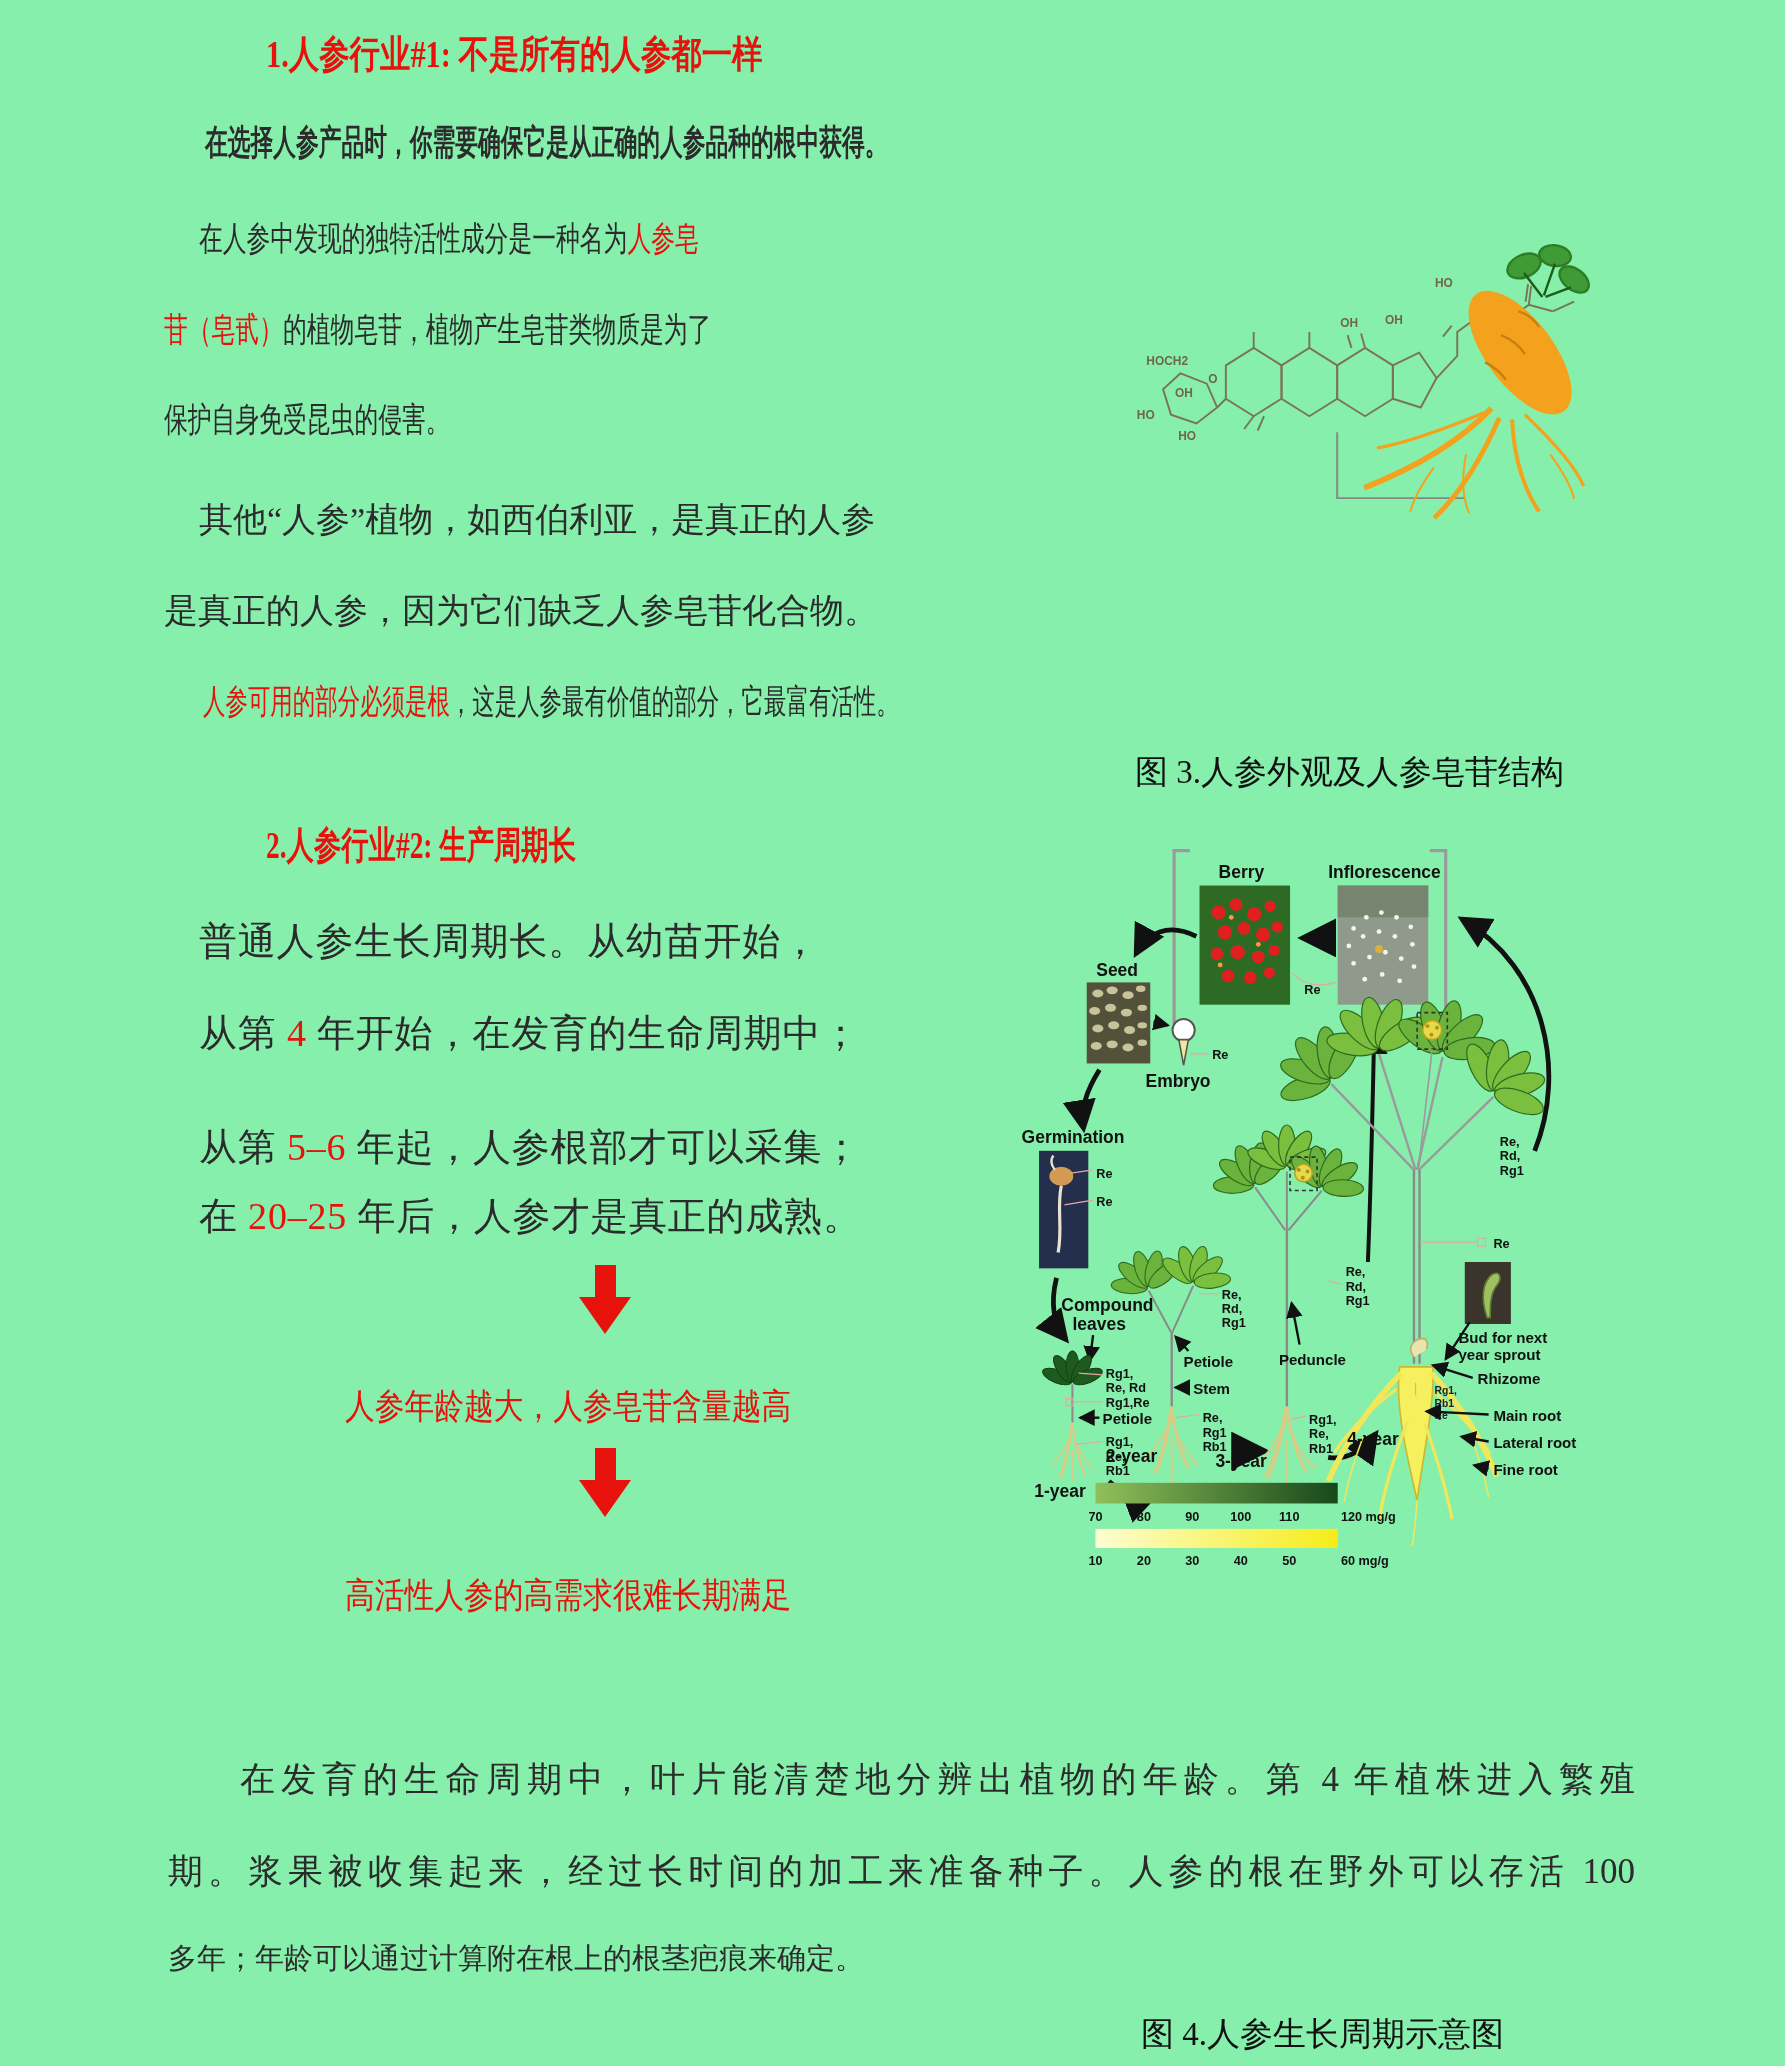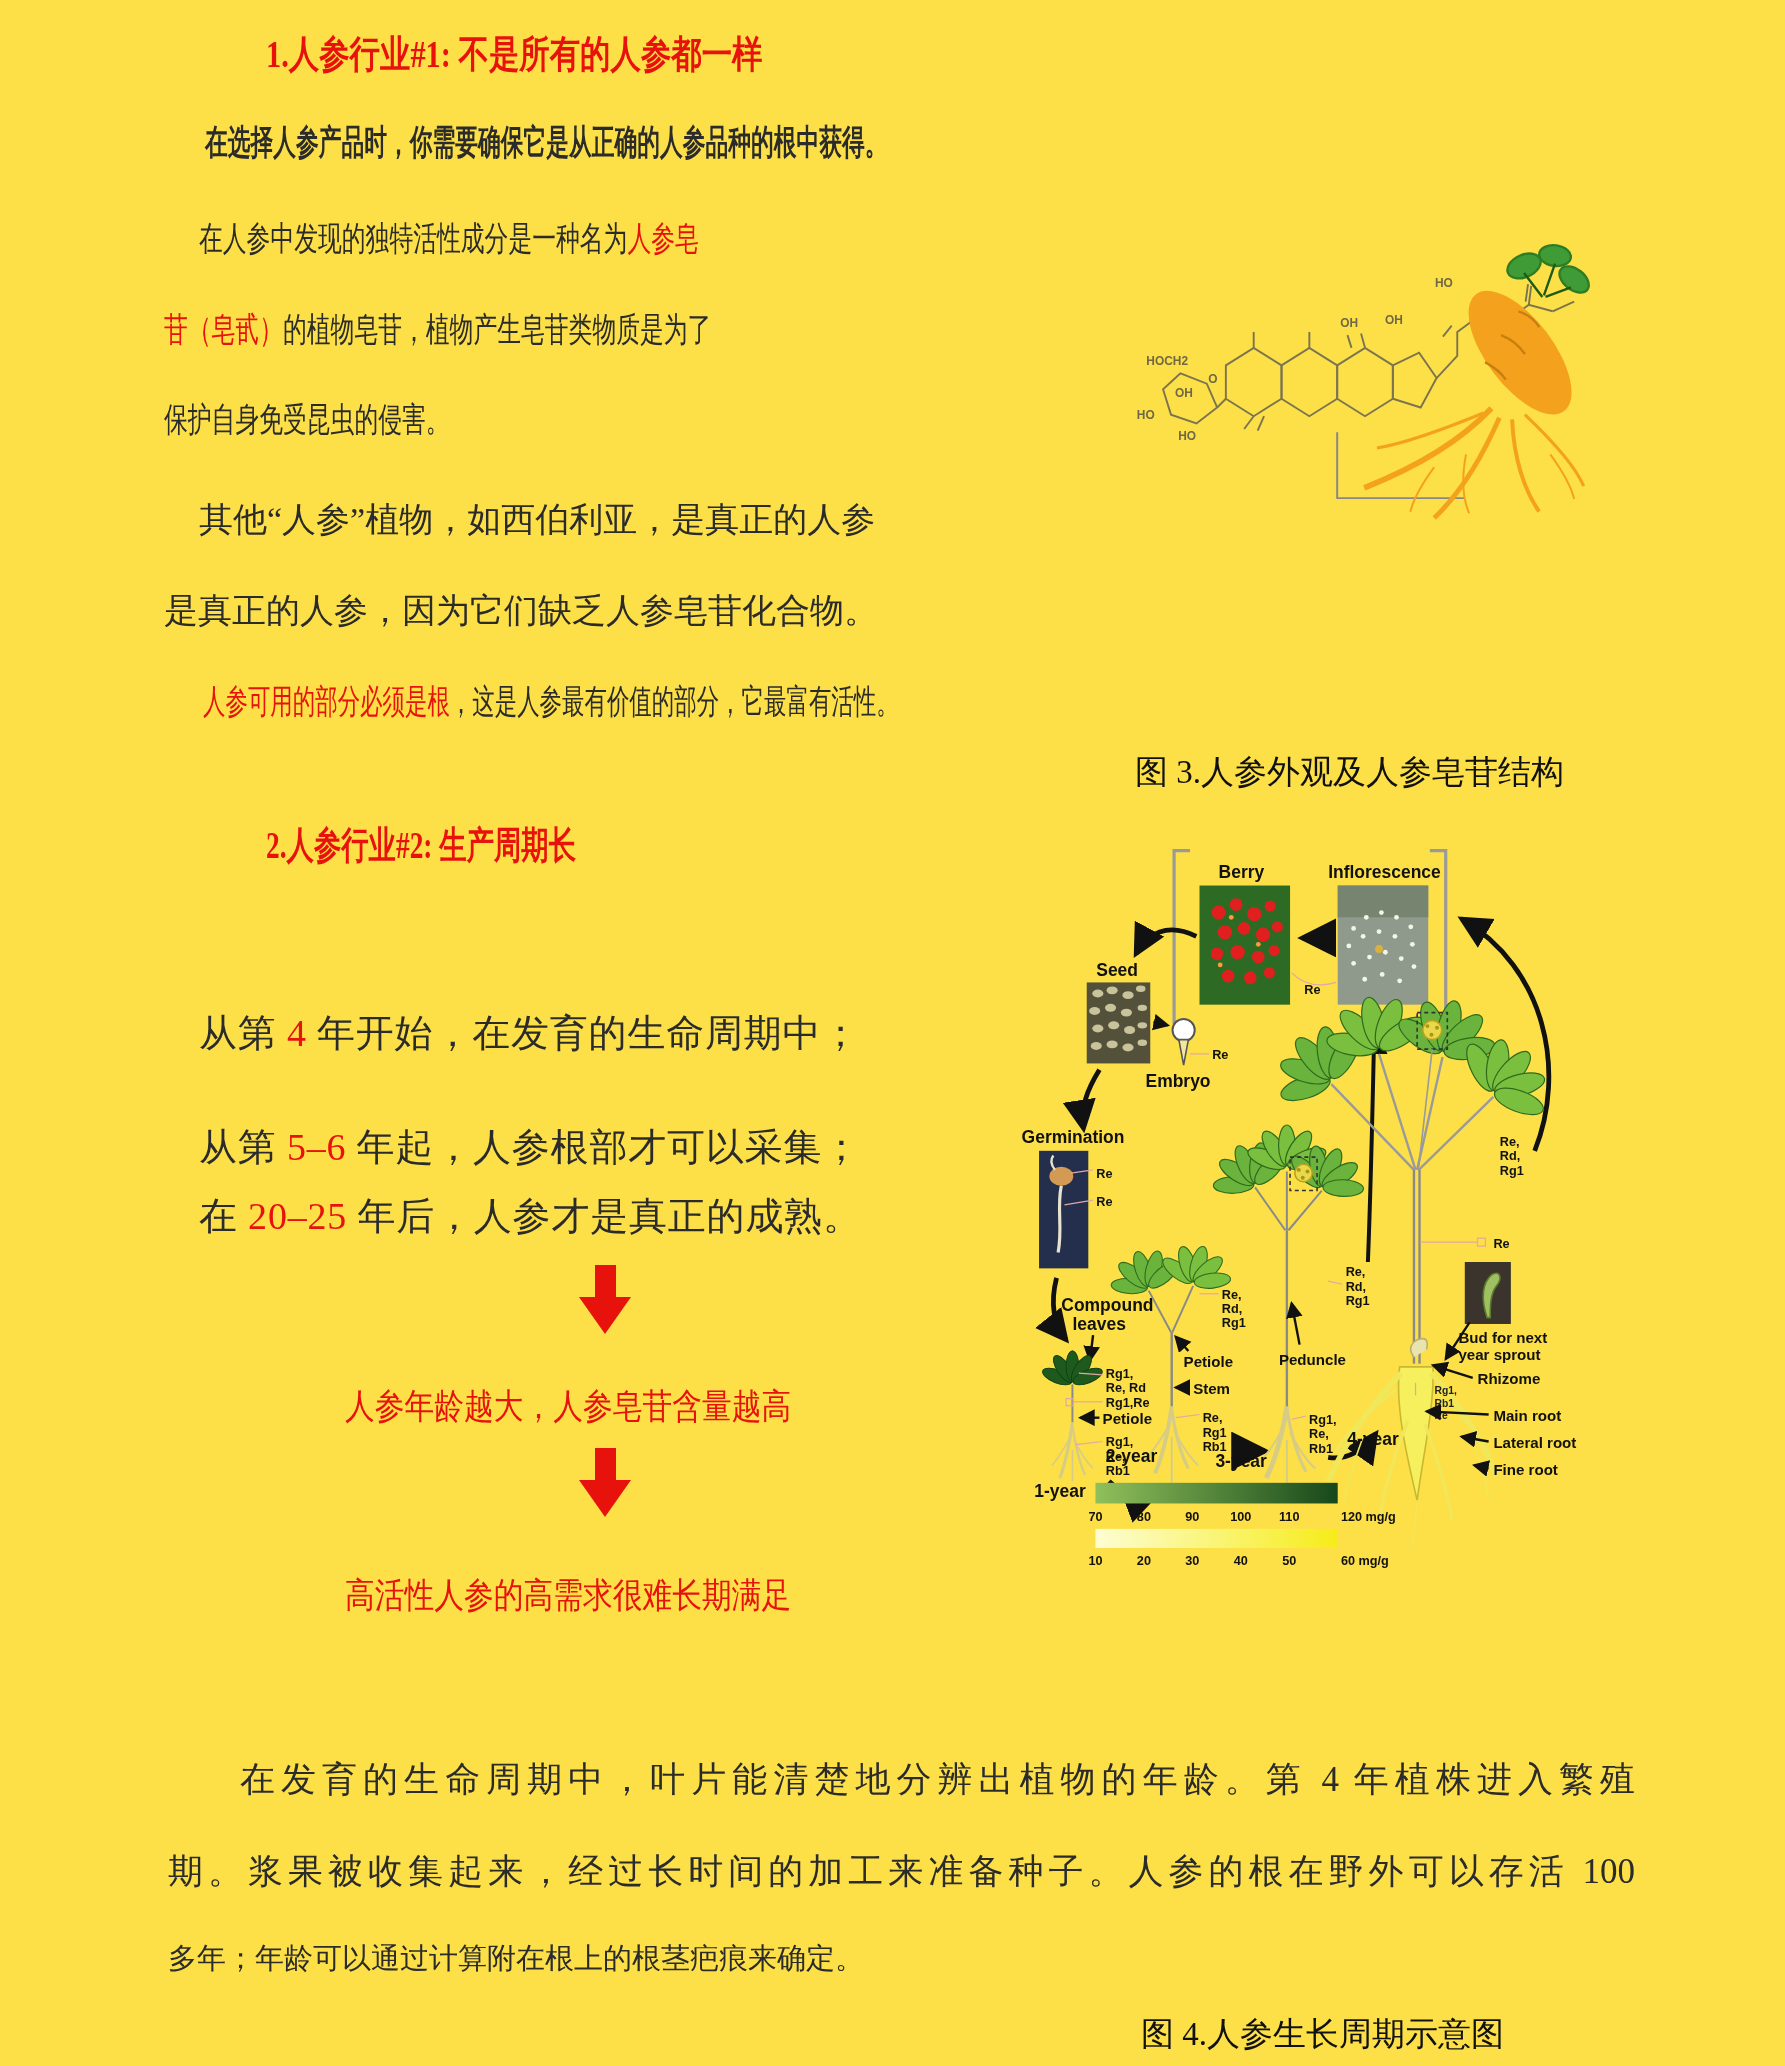--- a/index.html
+++ b/index.html
@@ -1,17 +1,17 @@
 <!DOCTYPE html>
 <html style="font-size:12.7px"><head>
 <meta charset="utf-8">
 <style>
   :root{ --red:#e8120c; --ink:#2b2b2b; }
   html,body{margin:0;padding:0;background:#ffffff;}
-  .page{position:relative;width:1786px;height:2066px;background:#fde047;overflow:hidden;
+  .page{position:relative;width:1786px;height:2066px;background:#86efac;overflow:hidden;
         font-family:"Liberation Serif",serif;color:var(--ink);}
   .abs{position:absolute;white-space:nowrap;}
   .sx{transform-origin:0 50%;}
   .red{color:var(--red);}
   .bold{font-weight:bold;}
   .h{font-size:38px;font-weight:bold;color:var(--red);}
   .body43{font-size:34px;}
   .body47{font-size:38px;letter-spacing:0.8px;}
   .cap{font-size:33px;font-weight:normal;color:#111;}
   .callout{font-size:35px;color:var(--red);}
@@ -108,20 +108,21 @@
         <path d="M528,290 C566,326 592,356 602,380" stroke-width="4"></path>
         <path d="M414,356 C398,378 388,396 384,412" stroke-width="2.5"></path>
         <path d="M454,340 C448,372 450,396 458,414" stroke-width="2.5"></path>
         <path d="M560,340 C576,362 586,380 590,396" stroke-width="2.5"></path>
       </g>
     </g>
   </svg>
 
   <div class="abs h sx" style="left:266px;top:820px;transform:scaleX(.72);">2.人参行业#2: 生产周期长</div>
 
+  <div class="abs body47" style="left:199px;top:916px;">普通人参生长周期长。从幼苗开始，</div>
 
   <div class="abs body47" style="left:199px;top:1008px;"><span>从第 </span><span class="red">4</span><span> 年开始，在发育的生命周期中；</span></div>
 
   <div class="abs body47" style="left:199px;top:1100px;margin-top:22px;"><span>从第 </span><span class="red">5–6</span><span> 年起，人参根部才可以采集；</span></div>
 
   <div class="abs body47" style="left:199px;top:1191px;"><span>在 </span><span class="red">20–25</span><span> 年后，人参才是真正的成熟。</span></div>
 
   <div class="dn" style="left:579px;top:1265px;">
     <div class="stem"></div>
       <div class="head"></div>

